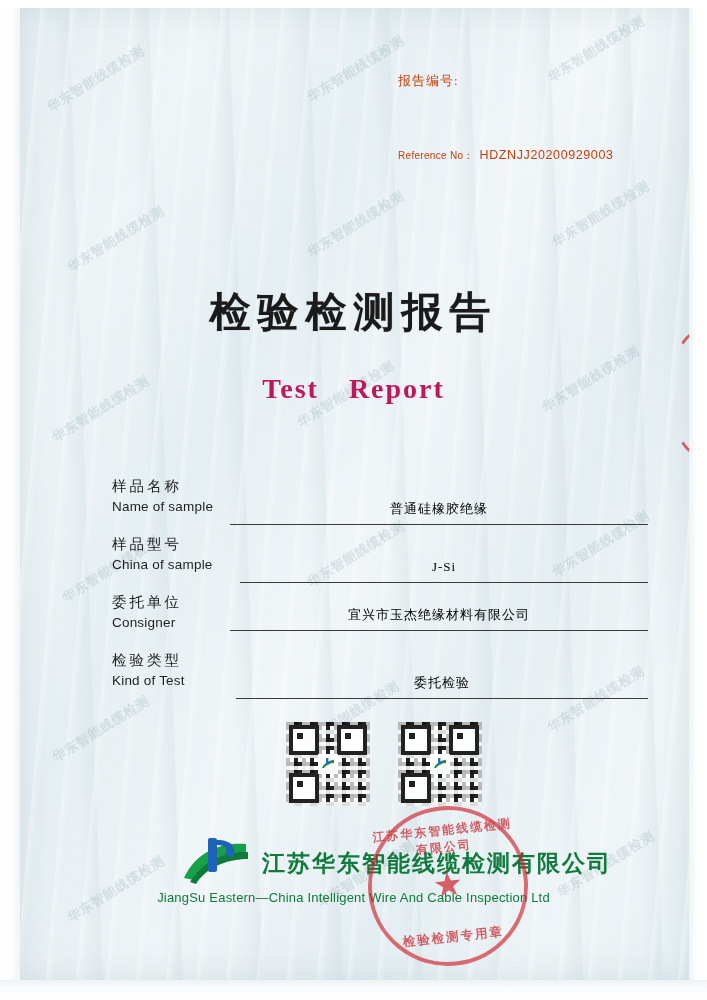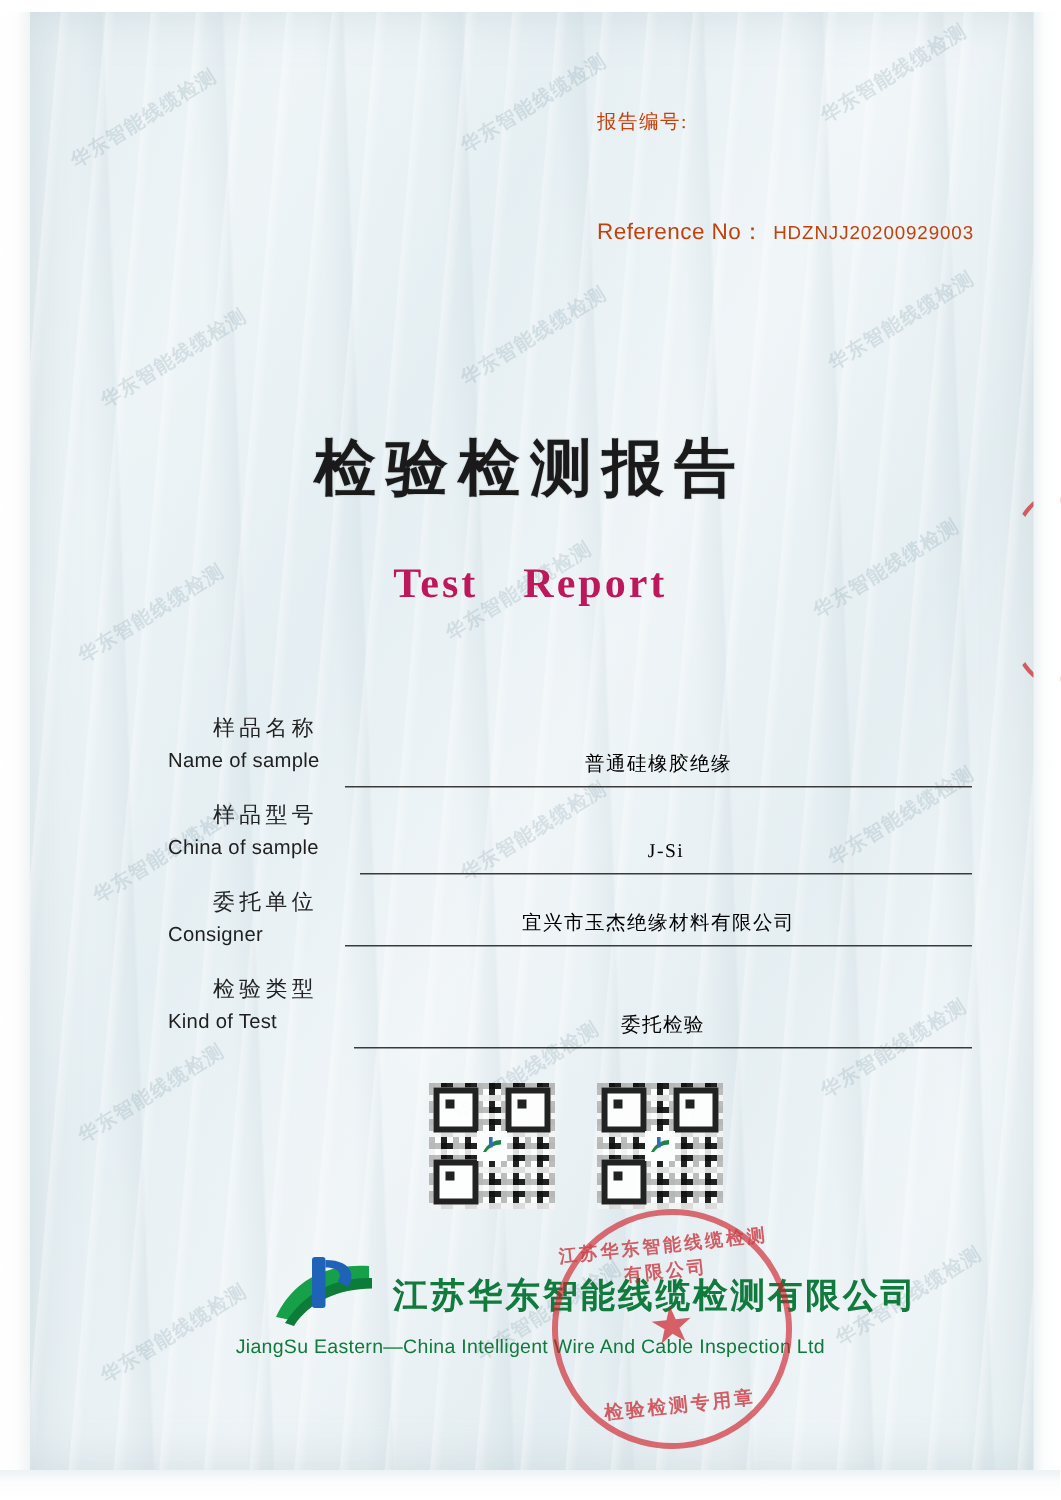--- a/index.html
+++ b/index.html
@@ -84,21 +84,21 @@
   .ref-block {
     position: absolute;
     left: 398px;
     top: 68px;
     font-size: 12.5px;
     color: #c2410c;
     line-height: 26px;
   }
   .ref-cn { font-family: "Liberation Serif", serif; font-size: 13px; letter-spacing: 1px; }
   .ref-en-row { display: flex; gap: 6px; align-items: baseline; }
-  .ref-label { font-size: 15px; letter-spacing: 0.3px; margin-top: 12px; }
+  .ref-label { font-size: 10px; letter-spacing: 0.3px; margin-top: 12px; }
   .ref-value { font-size: 12.5px; letter-spacing: 0.6px; margin-top: 48px; }
 
   
   .title-cn {
     position: absolute;
     left: 0; right: 0;
     top: 285px;
     text-align: center;
     font-family: "Liberation Serif", serif;
     font-size: 41px;
@@ -135,21 +135,20 @@
     left: 0;
     top: 0;
     width: 132px;
   }
   .label-cn {
     font-family: "Liberation Serif", serif;
     font-size: 14.5px;
     letter-spacing: 3px;
     color: #222;
     line-height: 20px;
-    margin-left: 30px;
   }
   .label-en {
     font-size: 13.5px;
     letter-spacing: 0.2px;
     color: #1f1f1f;
     line-height: 22px;
   }
   .field-value-wrap {
     position: absolute;
     left: 120px;

